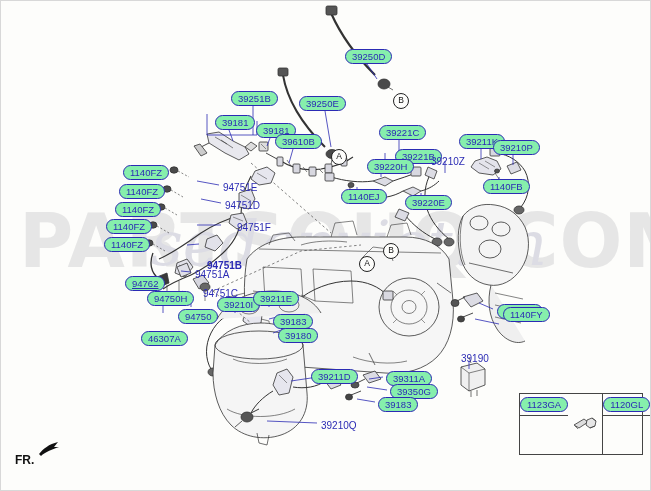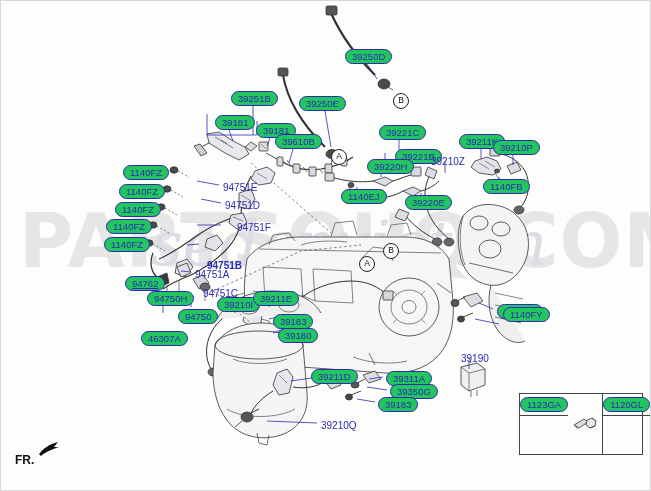--- a/index.html
+++ b/index.html
@@ -20,21 +20,21 @@
     position:absolute;left:150px;top:212px;
     font-family:"DejaVu Serif",serif;font-style:italic;
     font-size:62px;line-height:62px;color:#dcdce4;
     white-space:nowrap;user-select:none;pointer-events:none;
   }
   
   #art{position:absolute;left:0;top:0;width:651px;height:491px;}
   
   .pill{
     position:absolute;box-sizing:border-box;
-    border:1.2px solid #2b2bb4;border-radius:11px;background:#22c55e;
+    border:1.2px solid #2b2bb4;border-radius:11px;background:#86efac;
     color:#2b2bb4;font-size:9.5px;line-height:13px;height:15px;
     padding:0 6px;white-space:nowrap;text-align:center;
     font-family:"Liberation Sans",sans-serif;
   }
   .plain{
     position:absolute;color:#2b2bb4;font-size:10px;line-height:12px;
     white-space:nowrap;font-family:"Liberation Sans",sans-serif;
   }
   .refmark{
     position:absolute;width:14px;height:14px;border:1px solid #222;

